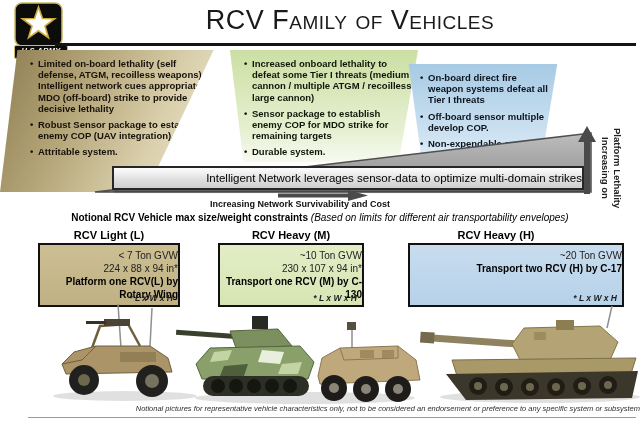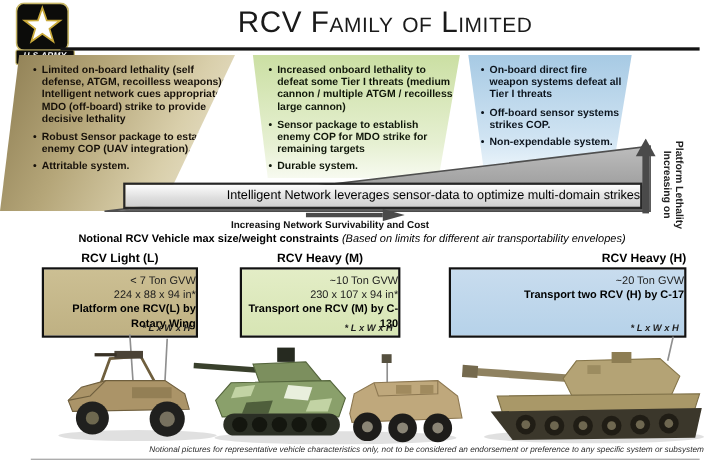--- a/index.html
+++ b/index.html
@@ -19,23 +19,23 @@
   .panel{position:absolute;top:50px;box-sizing:border-box;}
   .panel ul{list-style:none;margin:0;padding:0;}
   .panel li{position:relative;padding-left:8px;margin-bottom:5px;font-weight:bold;line-height:1.18;}
   .panel li:before{content:"•";position:absolute;left:0;top:0;}
   #panel-light{left:0;width:218px;height:142px;padding:8px 12px 0 30px;
       background:linear-gradient(115deg,#8d7d52 0%,#b5a679 35%,#d9cfab 68%,#efead9 100%);
       clip-path:polygon(8% 0,98% 0,67% 100%,0 100%);font-size:9.5px;color:#17110a;}
   #panel-medium{left:226px;width:194px;height:112px;padding:8px 8px 0 18px;
       background:linear-gradient(180deg,#cbdfa3 0%,#e6f0d2 72%,#f7faf0 100%);
       clip-path:polygon(2% 0,99% 0,89% 100%,9% 100%);font-size:9.5px;color:#10170a;}
-  #panel-heavy{left:421px;width:158px;height:106px;padding:8px 8px 0 16px;
+  #panel-heavy{left:404px;width:158px;height:106px;padding:8px 8px 0 16px;
       background:linear-gradient(180deg,#a7cae4 0%,#cfe3f2 70%,#edf5fb 100%);
-      clip-path:polygon(3% 0,97% 0,86% 100%,12% 100%);font-size:9.5px;color:#0c141d;}
+      clip-path:polygon(3% 0,97% 0,86% 100%,12% 100%);font-size:9.5px;color:#0c141d;margin-top:14px;}
 
   
   #wedge-svg{position:absolute;left:0;top:126px;}
   #network-banner{position:absolute;left:112px;top:166px;width:452px;height:20px;border:2px solid #262626;
       background:linear-gradient(180deg,#fdfdfd,#dedede 60%,#cfcfcf);box-shadow:2px 2px 2px rgba(0,0,0,.35);
       text-align:right;font-weight:normal;font-size:11.5px;line-height:20px;color:#000;padding-left:16px;}
   #h-arrow{position:absolute;left:278px;top:190px;}
   #h-axis-label{position:absolute;left:0;right:40px;top:199px;text-align:center;font-weight:bold;font-size:9px;color:#111;}
   #v-arrow{position:absolute;left:576px;top:126px;}
   #v-axis-label{position:absolute;left:600px;top:120px;height:96px;writing-mode:vertical-lr;
@@ -48,60 +48,60 @@
   .card-title{position:absolute;top:229px;text-align:center;font-weight:bold;font-size:11px;color:#000;}
   .card{position:absolute;top:243px;height:64px;border:2px solid #111;box-sizing:border-box;
         text-align:right;font-size:10px;line-height:1.3;padding-top:4px;color:#1d1d1d;}
   .card .transport{font-weight:bold;color:#000;}
   .card .note{position:absolute;right:5px;bottom:1px;font-style:italic;font-weight:bold;font-size:8.5px;}
   #card-light{left:38px;width:142px;background:linear-gradient(180deg,#ccbf93,#bfb183);}
   #card-medium{left:218px;width:146px;background:linear-gradient(180deg,#e3edc6,#d7e5b4);}
   #card-heavy{left:408px;width:216px;background:linear-gradient(180deg,#c8dcee,#b6d2e9);}
   #title-light{left:38px;width:142px;}
   #title-medium{left:218px;width:146px;}
-  #title-heavy{left:408px;width:216px;text-align:right;}
+  #title-heavy{left:388px;width:216px;}
 
   
   #vehicles{position:absolute;left:0;top:302px;}
   #footer-disclaimer{position:absolute;left:0;right:0;top:404px;text-align:right;font-style:italic;
       font-size:7.5px;color:#2e2e2e;}
   #footer-rule{position:absolute;left:28px;top:417px;width:608px;height:1px;background:#9a9a9a;}
 </style>
 </head>
 <body>
 
 <div id="slide">
 
   <svg id="army-logo" width="52" height="58" viewBox="0 0 52 58">
     <rect x="1" y="1" width="47" height="43" rx="7" fill="#0c0c0a" stroke="#c9b96a" stroke-width="1.5"></rect>
     <polygon points="24.5,5 28.5,16.5 40.7,16.7 31,24.1 34.5,35.8 24.5,28.8 14.5,35.8 18,24.1 8.3,16.7 20.5,16.5" fill="#ffffff" stroke="#c9a93a" stroke-width="1.6"></polygon>
   </svg>
   <div id="army-badge">U.S.ARMY</div>
 
-  <div id="page-title">RCV Family of Limited</div>
+  <div id="page-title">RCV Family of Vehicles</div>
   <div id="title-rule"></div>
 
   <div id="panel-light" class="panel">
     <ul>
         <li>Limited on-board lethality (self defense, ATGM, recoilless weapons); Intelligent network cues appropriate MDO (off-board) strike to provide decisive lethality</li>
         <li>Robust Sensor package to establish enemy COP (UAV integration).</li>
         <li>Attritable system.</li>
       </ul>
   </div>
   <div id="panel-medium" class="panel">
     <ul>
         <li>Increased onboard lethality to defeat some Tier I threats (medium cannon / multiple ATGM / recoilless large cannon)</li>
         <li>Sensor package to establish enemy COP for MDO strike for remaining targets</li>
         <li>Durable system.</li>
       </ul>
   </div>
   <div id="panel-heavy" class="panel">
     <ul>
         <li>On-board direct fire weapon systems defeat all Tier I threats</li>
-        <li>Off-board sensor systems strikes COP.</li>
+        <li>Off-board sensor multiple develop COP.</li>
         <li>Non-expendable system.</li>
       </ul>
   </div>
 
   <svg id="wedge-svg" width="640" height="72" viewBox="0 0 640 72">
     <defs>
       <linearGradient id="gw" x1="0" y1="0" x2="0" y2="1">
         <stop offset="0" stop-color="#bdbdbd"></stop>
           <stop offset="1" stop-color="#8d8d8d"></stop>
       </linearGradient>

